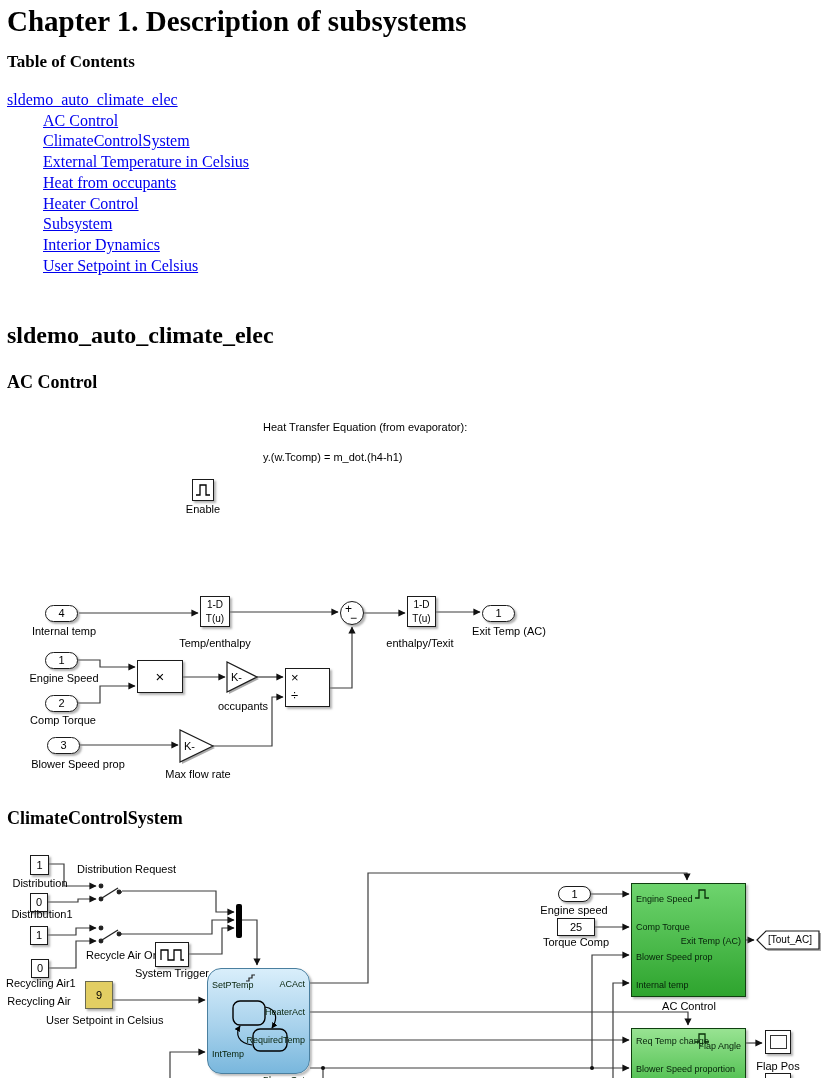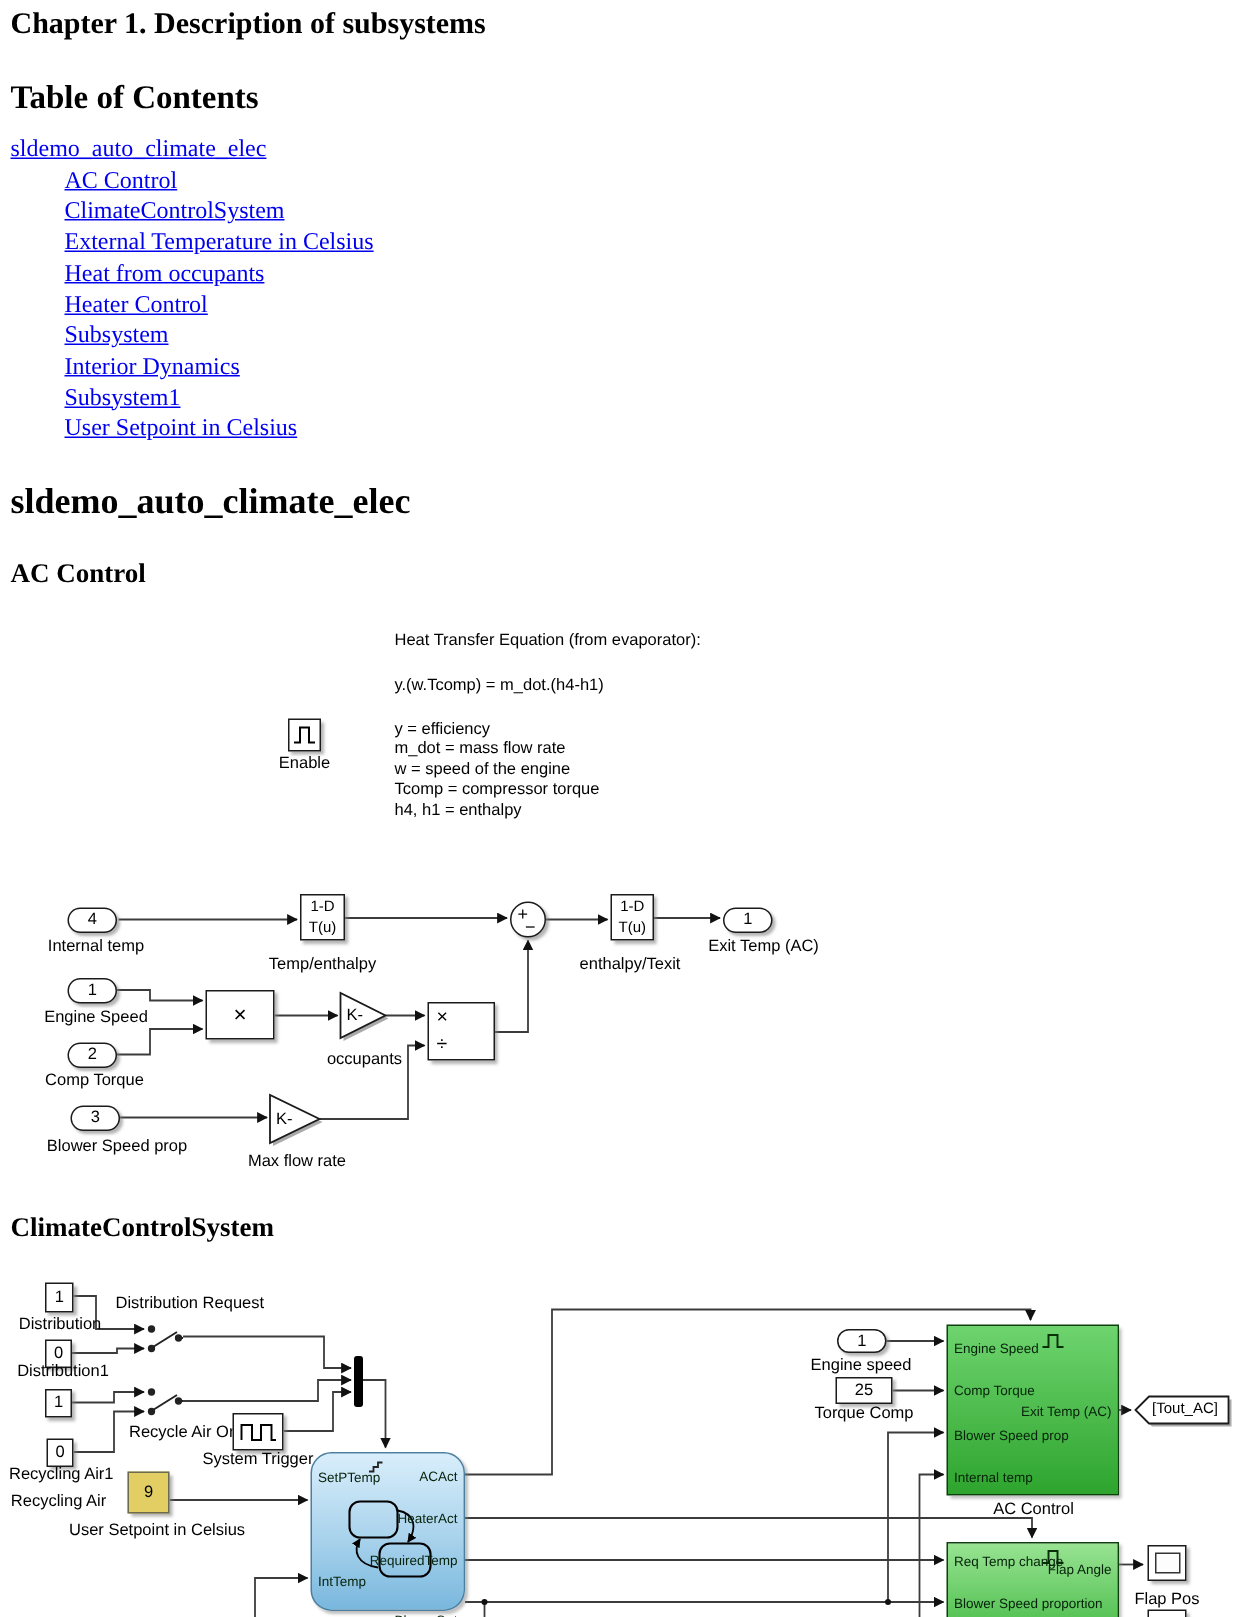--- a/index.html
+++ b/index.html
@@ -1,23 +1,23 @@
 <!DOCTYPE html>
 <html><head>
 <meta charset="utf-8">
 <style>
   html,body{margin:0;padding:0;background:#fff;}
   #page{position:relative;width:822px;height:1078px;background:#fff;overflow:hidden;
         font-family:"Liberation Sans",sans-serif;color:#000;}
   .ser{font-family:"Liberation Serif",serif;}
   .abs{position:absolute;}
-  .h1{font-size:20px;font-weight:bold;white-space:nowrap;}
+  .h1{font-size:29px;font-weight:bold;white-space:nowrap;}
   .h2{font-size:24px;font-weight:bold;white-space:nowrap;}
   .h3{font-size:18px;font-weight:bold;white-space:nowrap;}
-  .h4{font-size:22px;font-weight:bold;white-space:nowrap;}
+  .h4{font-size:17px;font-weight:bold;white-space:nowrap;}
   #toc a{display:block;color:#0000ee;text-decoration:underline;font-size:16px;
          line-height:20.7px;white-space:nowrap;}
   #toc a.ind{margin-left:36px;}
   #wires{position:absolute;left:0;top:0;z-index:1;}
   .blk{position:absolute;z-index:2;background:#fff;border:1px solid #1b1b1b;
        box-shadow:2px 2px 2px rgba(130,130,130,.6);box-sizing:border-box;}
   .oval{border-radius:9px;font-size:11px;text-align:center;line-height:15px;}
   .lbl{position:absolute;z-index:2;font-size:11px;line-height:12.5px;white-space:nowrap;}
   .c{text-align:center;}
   .eq{position:absolute;z-index:2;font-size:11px;line-height:13.4px;white-space:nowrap;}
@@ -46,21 +46,20 @@
 
   <div id="toc" class="abs ser" style="left:7px;top:90px;">
     <a href="#">sldemo_auto_climate_elec</a>
     <a href="#" class="ind">AC Control</a>
     <a href="#" class="ind">ClimateControlSystem</a>
     <a href="#" class="ind">External Temperature in Celsius</a>
     <a href="#" class="ind">Heat from occupants</a>
     <a href="#" class="ind">Heater Control</a>
     <a href="#" class="ind">Subsystem</a>
     <a href="#" class="ind">Interior Dynamics</a>
-    <a href="#" class="ind">Subsystem1</a>
     <a href="#" class="ind">User Setpoint in Celsius</a>
   </div>
 
   <div class="abs ser h2" style="left:7px;top:322px;">sldemo_auto_climate_elec</div>
   <div class="abs ser h3" style="left:7px;top:372px;">AC Control</div>
   <div class="abs ser h3" style="left:7px;top:808px;">ClimateControlSystem</div>
 
   <svg id="wires" width="822" height="1078" viewBox="0 0 822 1078">
     <defs>
       <marker id="arr" markerWidth="7" markerHeight="7" refX="5.5" refY="3" orient="auto">
@@ -140,27 +139,20 @@
 
   <div class="blk" style="left:192px;top:479px;width:22px;height:22px;">
     <svg width="20" height="20">
       <polyline points="3,15 7,15 7,5 13,5 13,15 17,15" fill="none" stroke="#000" stroke-width="1.3"></polyline>
     </svg>
   </div>
   <div class="lbl c" style="left:178px;top:503px;width:50px;">Enable</div>
 
   <div class="eq" style="left:263px;top:421px;">Heat Transfer Equation (from evaporator):</div>
   <div class="eq" style="left:263px;top:451px;">y.(w.Tcomp) = m_dot.(h4-h1)</div>
-  <div class="eq" style="left:263px;top:480px;">
-    <div>y = efficiency</div>
-    <div>m_dot = mass flow rate</div>
-    <div>w = speed of the engine</div>
-    <div>Tcomp = compressor torque</div>
-    <div>h4, h1 = enthalpy</div>
-  </div>
 
   <div class="blk oval" style="left:45px;top:605px;width:33px;height:17px;">4</div>
   <div class="lbl c" style="left:28px;top:625px;width:72px;">Internal temp</div>
 
   <div class="blk oval" style="left:45px;top:652px;width:33px;height:17px;">1</div>
   <div class="lbl c" style="left:26px;top:672px;width:76px;">Engine Speed</div>
 
   <div class="blk oval" style="left:45px;top:695px;width:33px;height:17px;">2</div>
   <div class="lbl c" style="left:26px;top:714px;width:74px;">Comp Torque</div>
 

